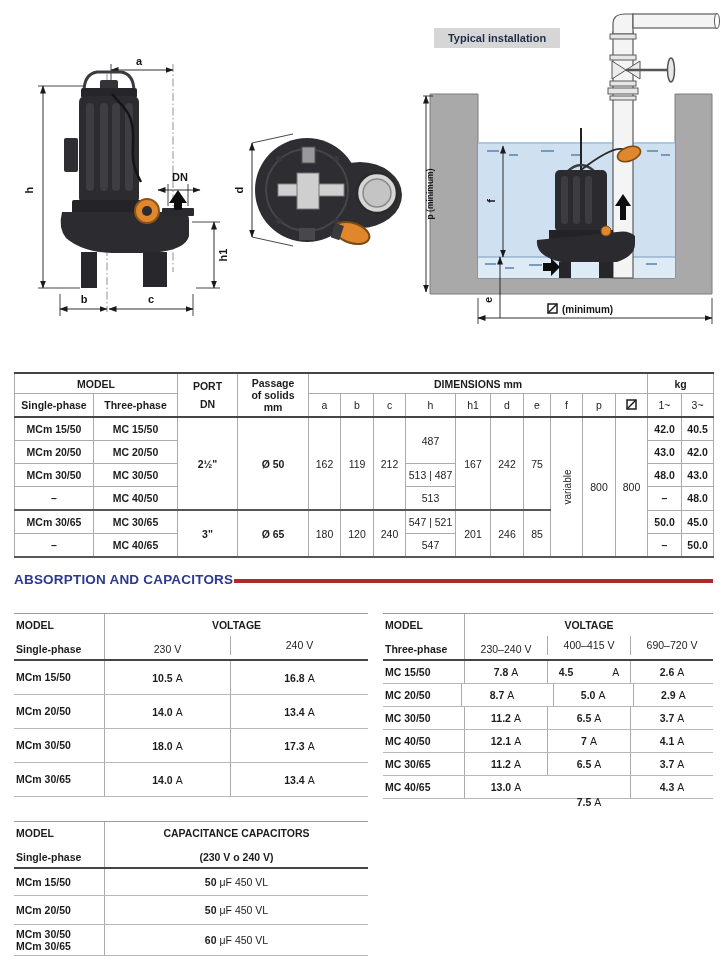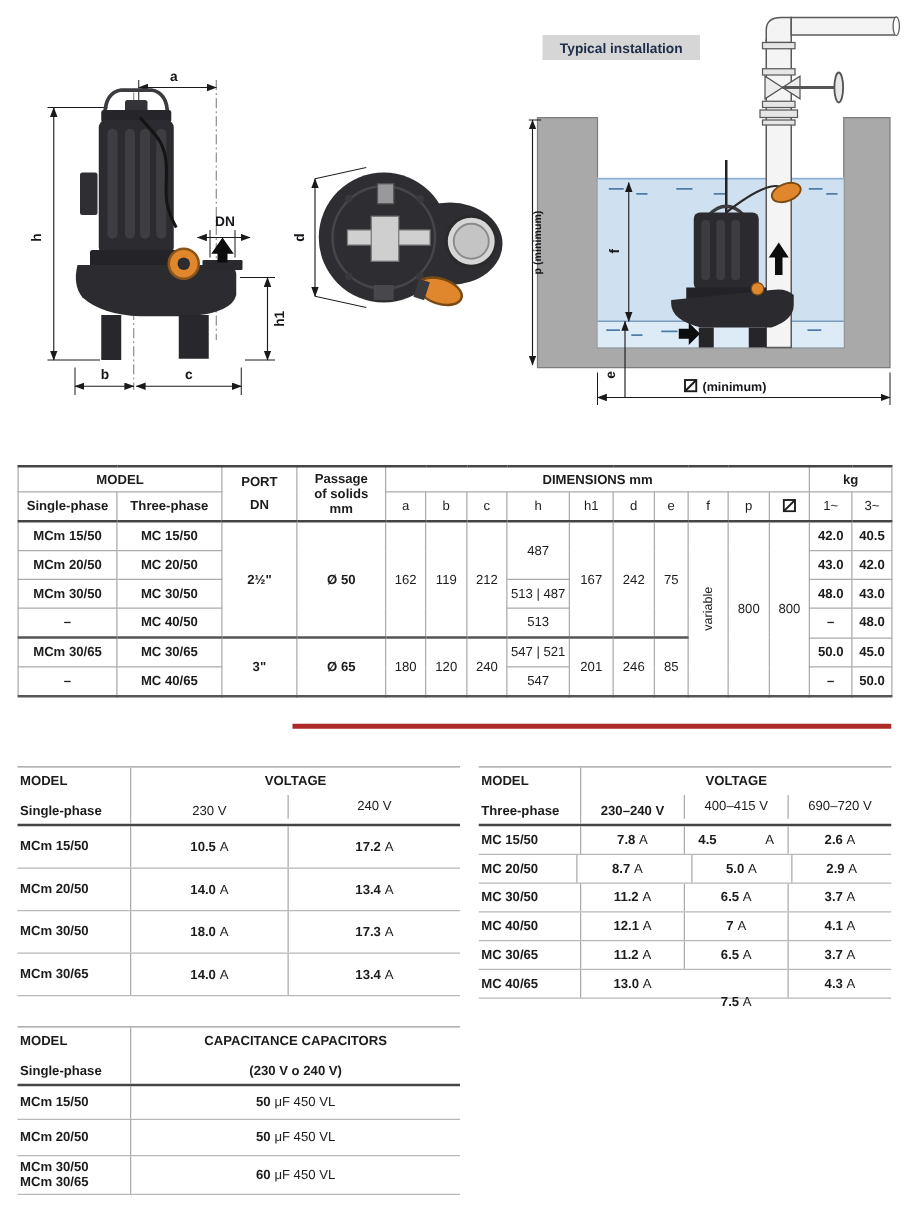--- a/index.html
+++ b/index.html
@@ -351,20 +351,21 @@
     <tr>
       <td class="mb al">–</td>
       <td class="mb al">MC 40/65</td>
       <td>547</td>
       <td class="kgv">–</td>
       <td class="kgv">50.0</td>
     </tr>
   </tbody>
     </table>
 
+  <div class="sect-title">ABSORPTION AND CAPACITORS</div>
   <div class="sect-rule"></div>
 
   <div class="vtbl" style="left:14px;top:613px;width:354px;">
     <div class="vhead">
       <div class="vh-left" style="width:91px;">
         <div>MODEL</div>
         <div>Single-phase</div>
       </div>
       <div class="vh-right">
         <div class="vh-title">VOLTAGE</div>
@@ -374,21 +375,21 @@
         </div>
       </div>
     </div>
     <div class="vrow" style="height:33px;">
       <div class="vmcell" style="width:91px;">MCm 15/50</div>
       <div class="vvcell" style="width:125px;">
           <span class="num">10.5</span>
           <span class="unit">A</span>
         </div>
       <div class="vvcell" style="width:138px;">
-          <span class="num">17.2</span>
+          <span class="num">16.8</span>
           <span class="unit">A</span>
         </div>
     </div>
     <div class="vrow" style="height:33px;">
       <div class="vmcell" style="width:91px;">MCm 20/50</div>
       <div class="vvcell" style="width:125px;">
           <span class="num">14.0</span>
           <span class="unit">A</span>
         </div>
       <div class="vvcell" style="width:138px;">
@@ -422,21 +423,21 @@
 
   <div class="vtbl" style="left:383px;top:613px;width:330px;">
     <div class="vhead">
       <div class="vh-left" style="width:82px;">
         <div>MODEL</div>
         <div>Three-phase</div>
       </div>
       <div class="vh-right">
         <div class="vh-title">VOLTAGE</div>
         <div class="vh-cols">
-          <div style="width:82px;font-weight:bold;">230–240 V</div>
+          <div style="width:82px;">230–240 V</div>
           <div style="width:83px;">400–415 V</div>
           <div style="width:83px;">690–720 V</div>
         </div>
       </div>
     </div>
     <div class="vrow" style="height:22px;">
       <div class="vmcell" style="width:82px;">MC 15/50</div>
       <div class="vvcell" style="width:82px;">
           <span class="num">7.8</span>
           <span class="unit">A</span>

